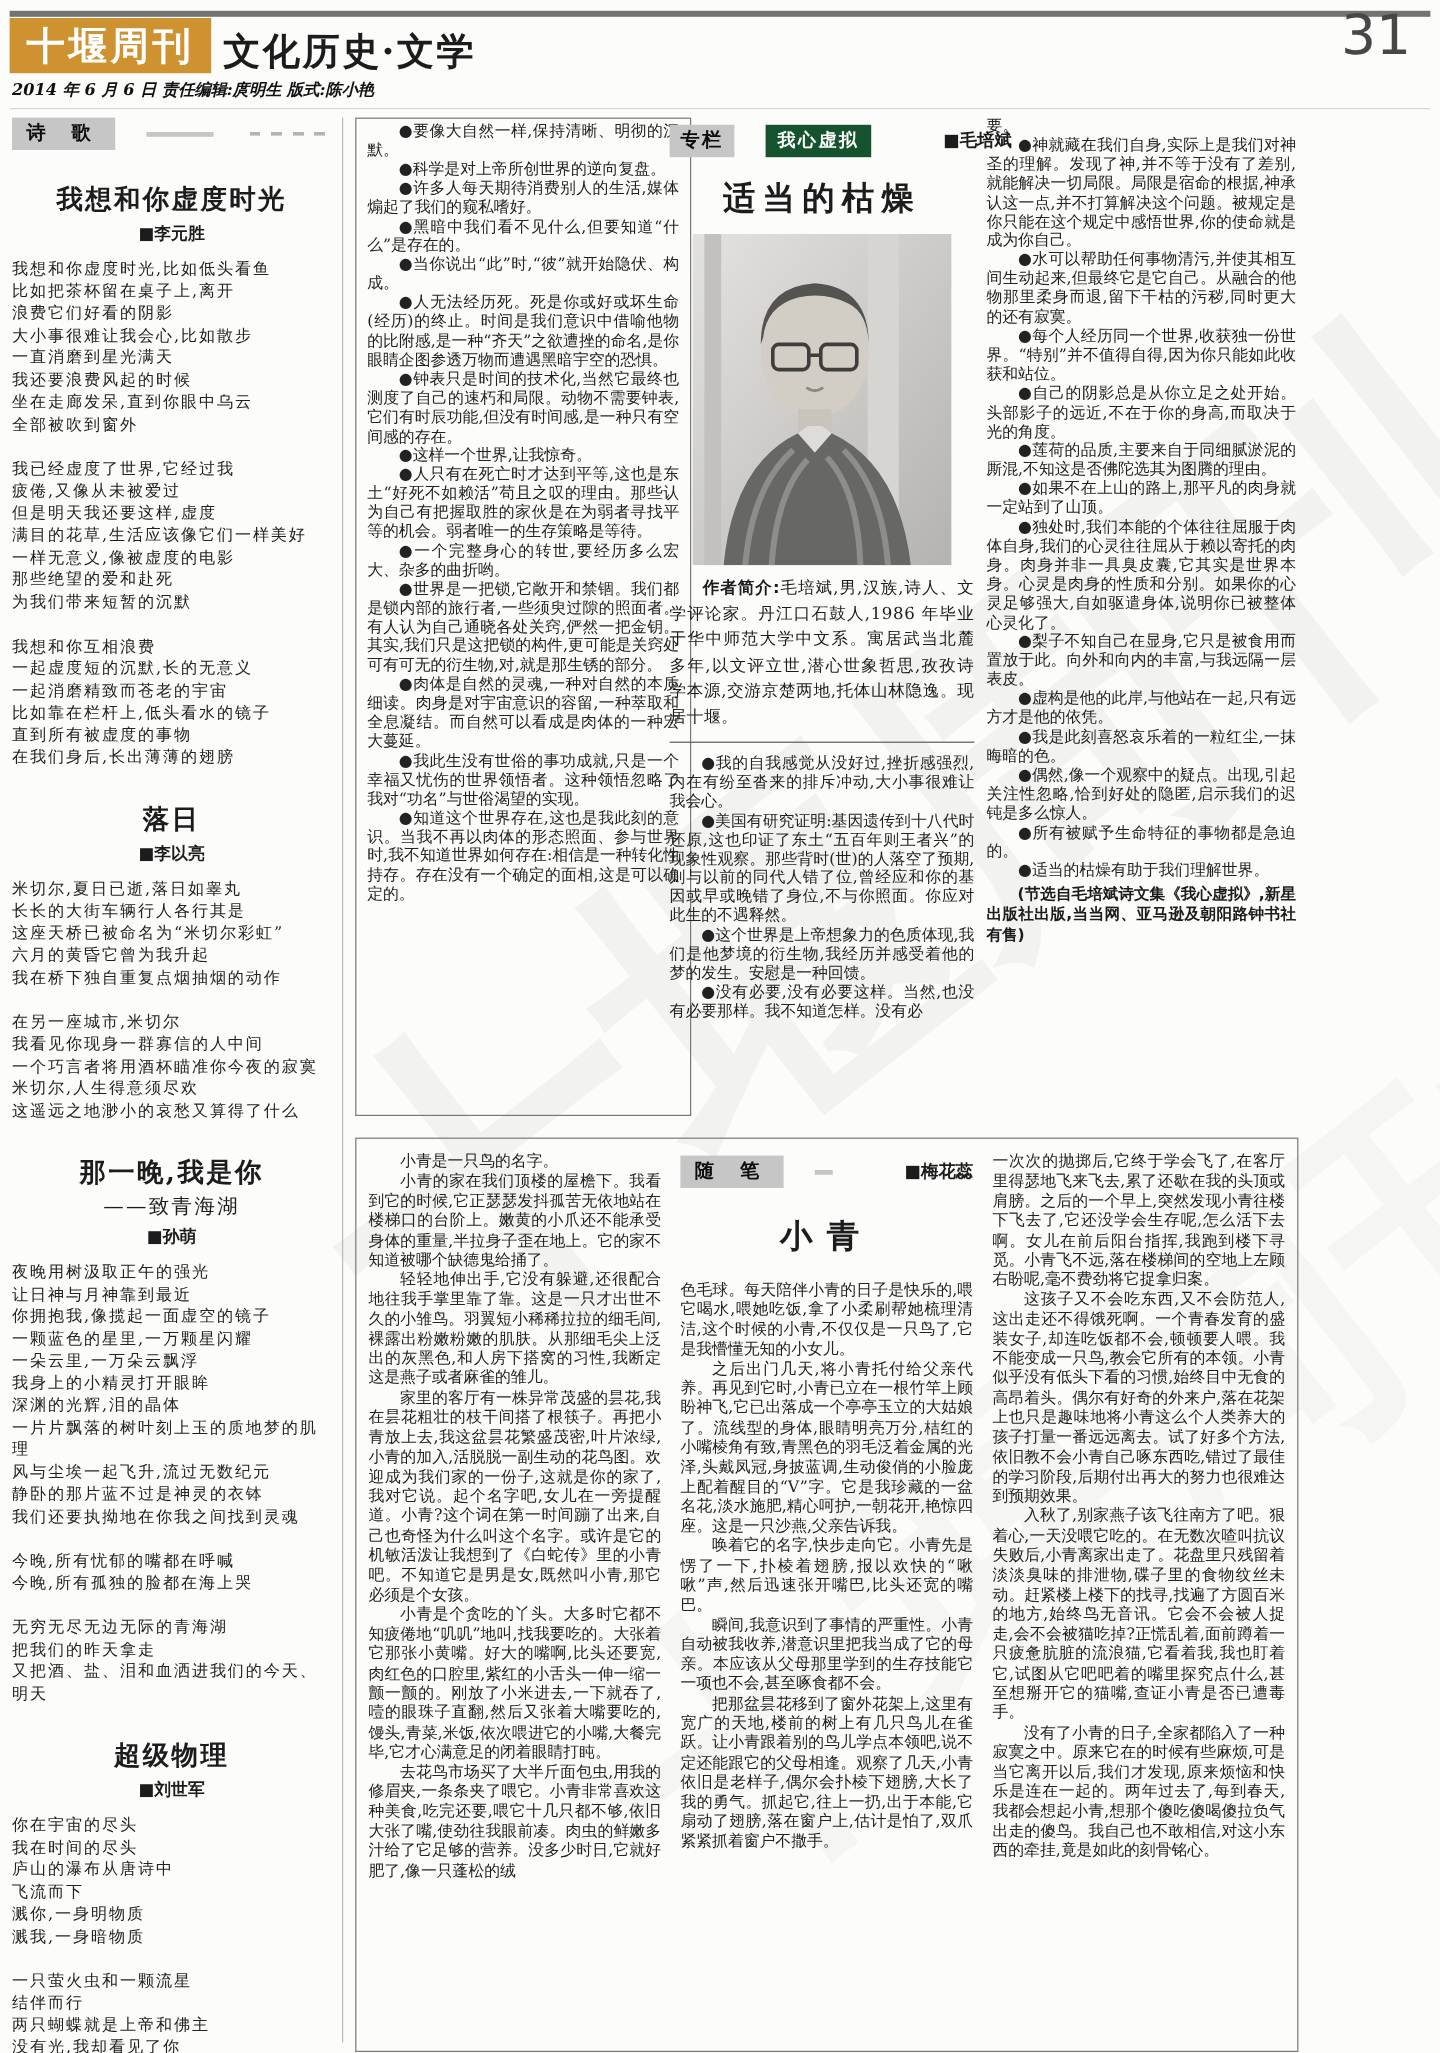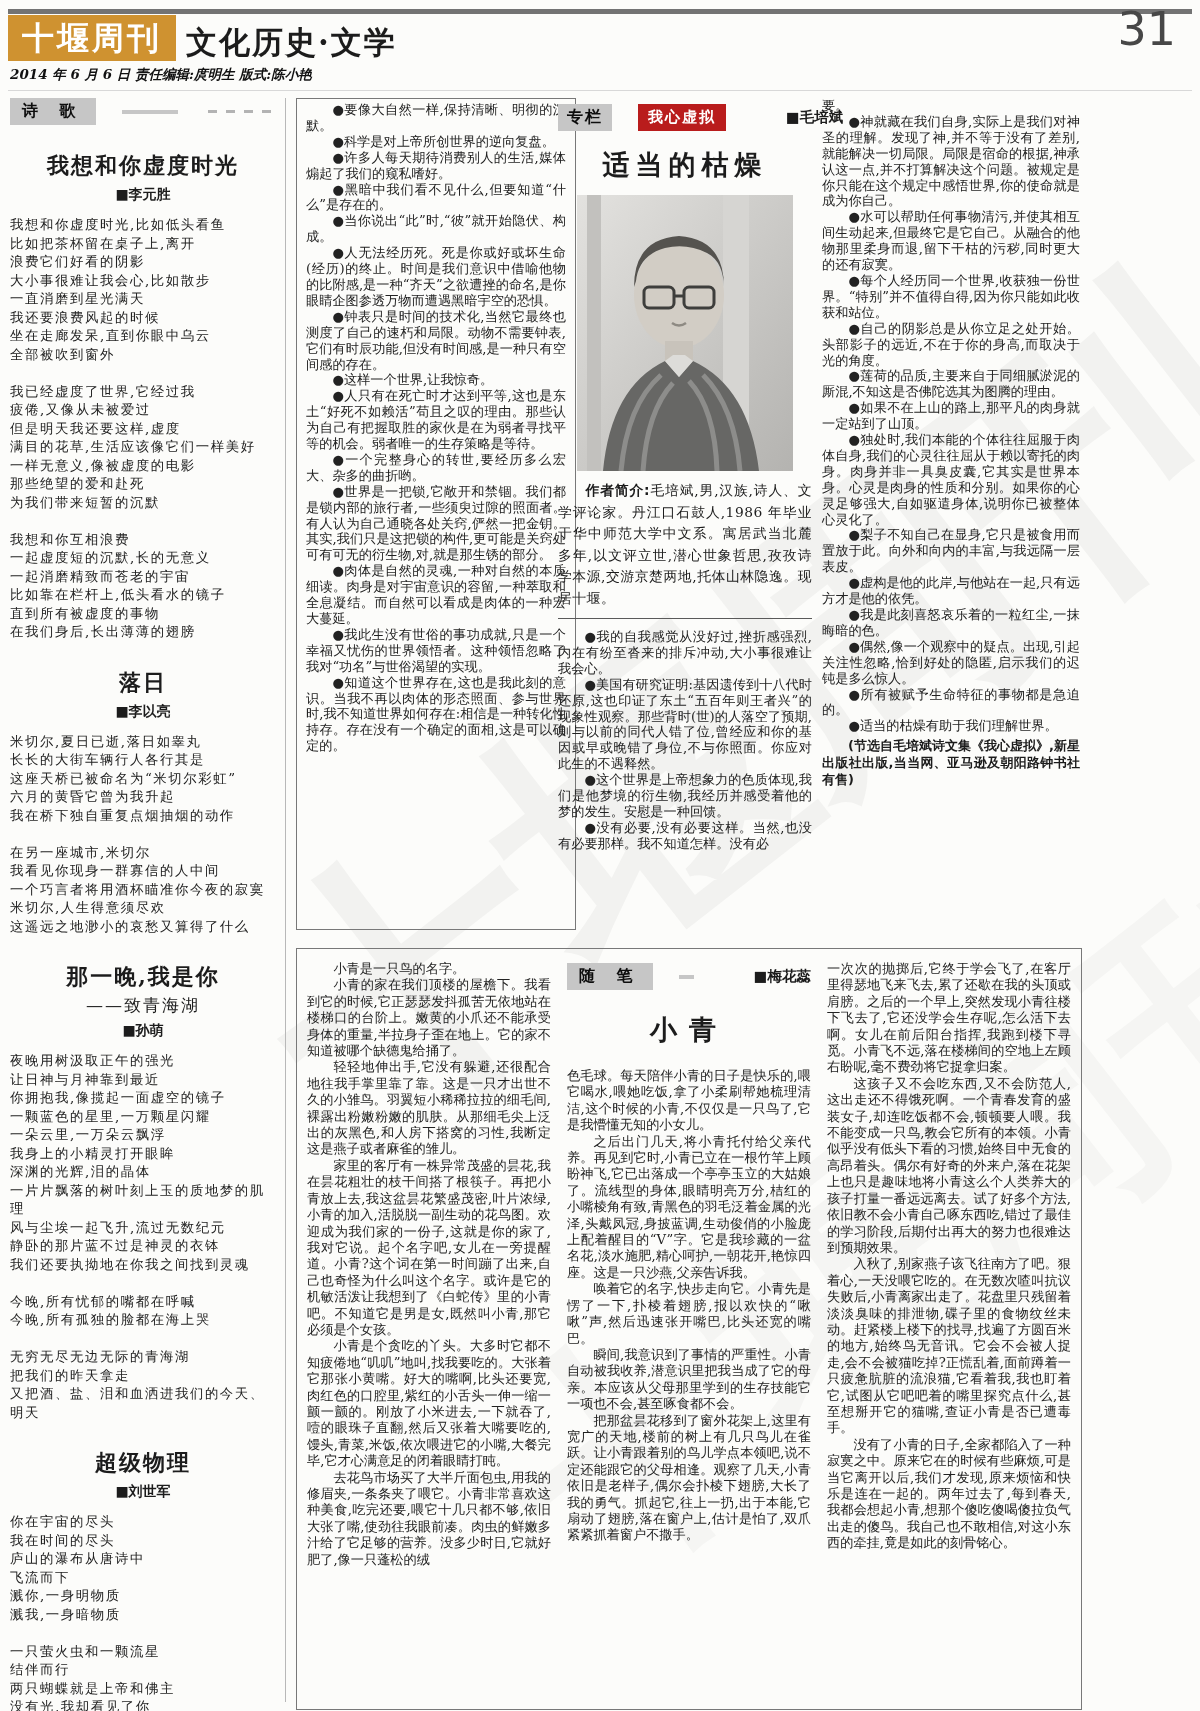--- a/index.html
+++ b/index.html
@@ -22,21 +22,21 @@
   .watermark { position:absolute; font-size:290px; font-weight:bold; color:rgba(110,110,110,0.07);
                transform:rotate(-38deg); white-space:nowrap; pointer-events:none; z-index:0;
                font-family:"DejaVu Sans","Liberation Sans",sans-serif; }
   .wm1 { left:180px; top:520px; }
   .wm2 { left:430px; top:1050px; font-size:250px; color:rgba(110,110,110,0.05); }
 
   
   .sechead { display:flex; align-items:center;gap:26px; }
   .secbox { background:#c6c6c6; color:#0d0d0d; font-weight:bold; font-size:16px; padding:3px 12px;
             letter-spacing:8px; font-family:"DejaVu Sans","Liberation Sans",sans-serif; white-space:nowrap; }
-  .blackbox { background:#b91c1c; color:#fff; font-weight:bold; font-size:15px; padding:4px 10px;
+  .blackbox { background:#14532d; color:#fff; font-weight:bold; font-size:15px; padding:4px 10px;
               letter-spacing:2px; font-family:"DejaVu Sans","Liberation Sans",sans-serif; white-space:nowrap; }
   .solidseg { width:56px; height:4px; background:#c6c6c6; }
   .dashseg { flex:1; height:3px; margin:0 4px;
              background:repeating-linear-gradient(90deg,#b3b3b3 0 9px,transparent 9px 18px); }
   .byline { font-weight:bold; font-size:14.5px; white-space:nowrap;
             font-family:"DejaVu Sans","Liberation Sans",sans-serif; }
 
   
   .poetry { position:absolute; left:10px; top:98px; width:266px; z-index:1; }
   .poem { margin-top:26px; text-align:center; }

